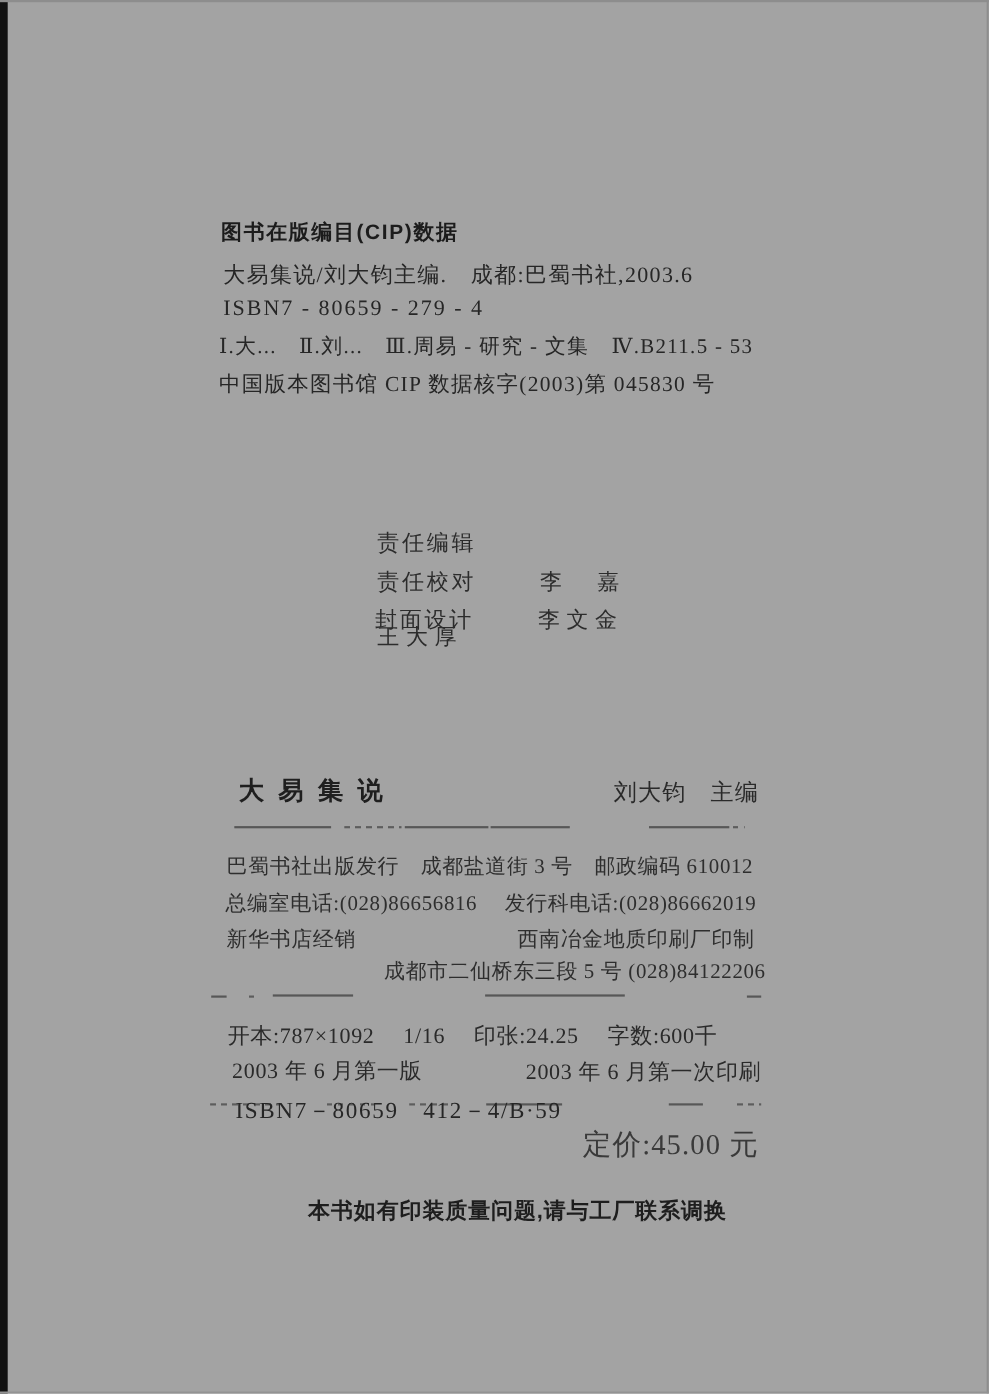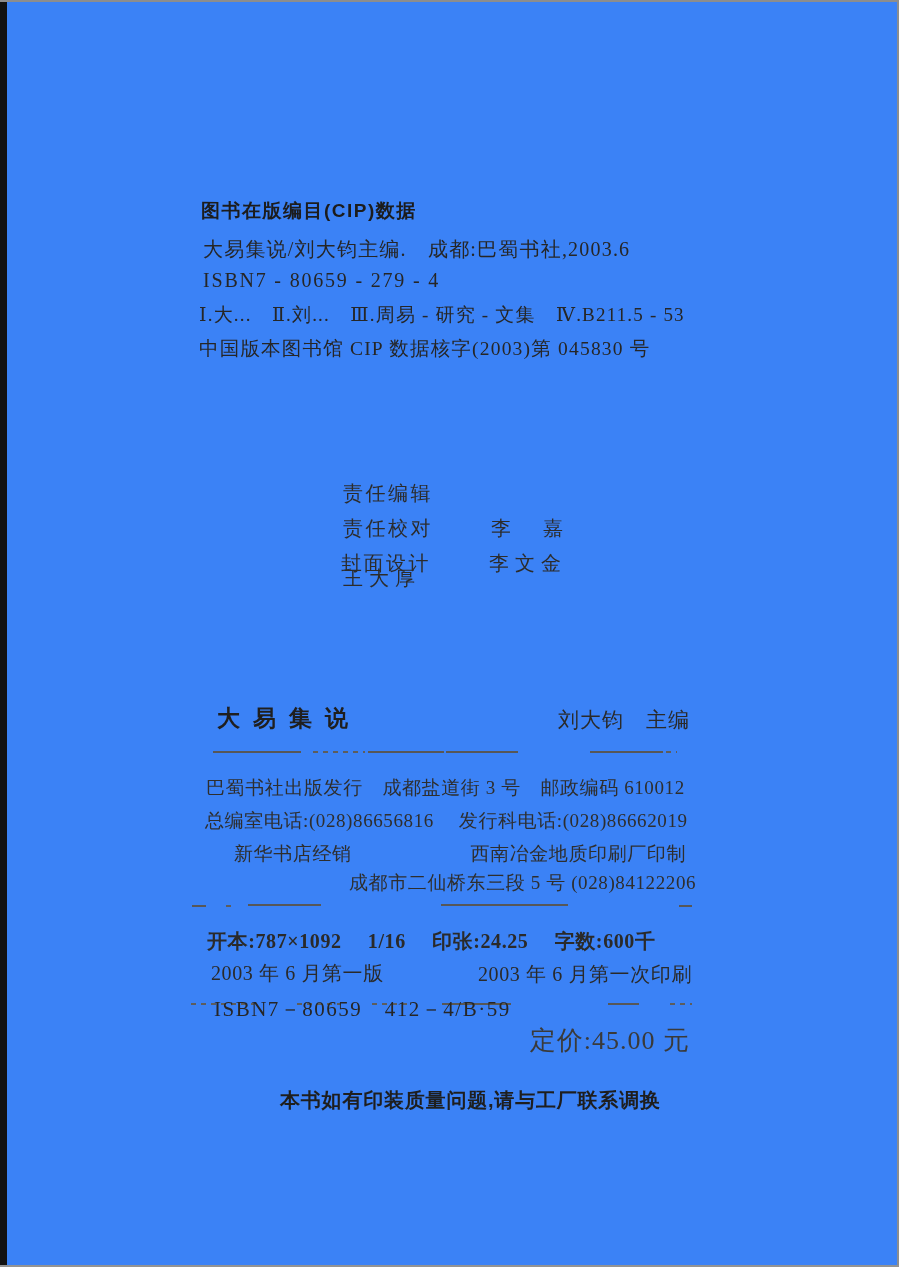--- a/index.html
+++ b/index.html
@@ -1,19 +1,19 @@
 <!DOCTYPE html>
 <html><head>
 <meta charset="utf-8">
 <style>
   html,body{margin:0;padding:0;background:#e8e8e8;}
   .page{
     position:relative;
     width:899px;height:1267px;
-    background:#3b82f6;
+    background:#a3a3a3;
     overflow:hidden;
     font-family:"Liberation Serif","DejaVu Serif",serif;
     color:#242424;
   }
   
   .edge{position:absolute;}
   .edge-left{left:0;top:0;width:7px;height:1267px;background:#121212;}
   .edge-top{left:0;top:0;width:899px;height:2px;background:#8d8d8d;}
   .edge-right{right:0;top:0;width:2px;height:1267px;background:#8d8d8d;}
   .edge-bottom{left:0;bottom:0;width:899px;height:2px;background:#939393;}
@@ -50,27 +50,27 @@
 
   
   .rule{position:absolute;height:2px;background:#575757;}
   .rule-d{position:absolute;height:2px;
     background:repeating-linear-gradient(90deg,#5d5d5d 0 5px,rgba(0,0,0,0) 5px 10px);}
 
   
   .pub{font-size:19px;letter-spacing:0.6px;color:#2e2e2e;}
   .p1{left:206px;top:775px;}
   .p2{left:205px;top:808px;}
-  .p3l{left:206px;top:841px;margin-left:28px;}
+  .p3l{left:206px;top:841px;}
   .p3r{right:213px;top:841px;}
   .p4{left:349px;top:870px;}
 
   
   .spec{font-size:20px;letter-spacing:0.6px;color:#2a2a2a;}
-  .s1{left:207px;top:928px;font-weight:bold;}
+  .s1{left:207px;top:928px;}
   .s2l{left:211px;top:960px;}
   .s2r{right:207px;top:961px;}
 
   
   .isbn-text{left:214px;top:995px;font-size:21px;letter-spacing:1.5px;color:#262626;}
   .price-text{right:209px;top:1023px;font-size:26px;letter-spacing:1px;color:#3a3a3a;}
 
   
   .note{
     left:280px;top:1087px;

